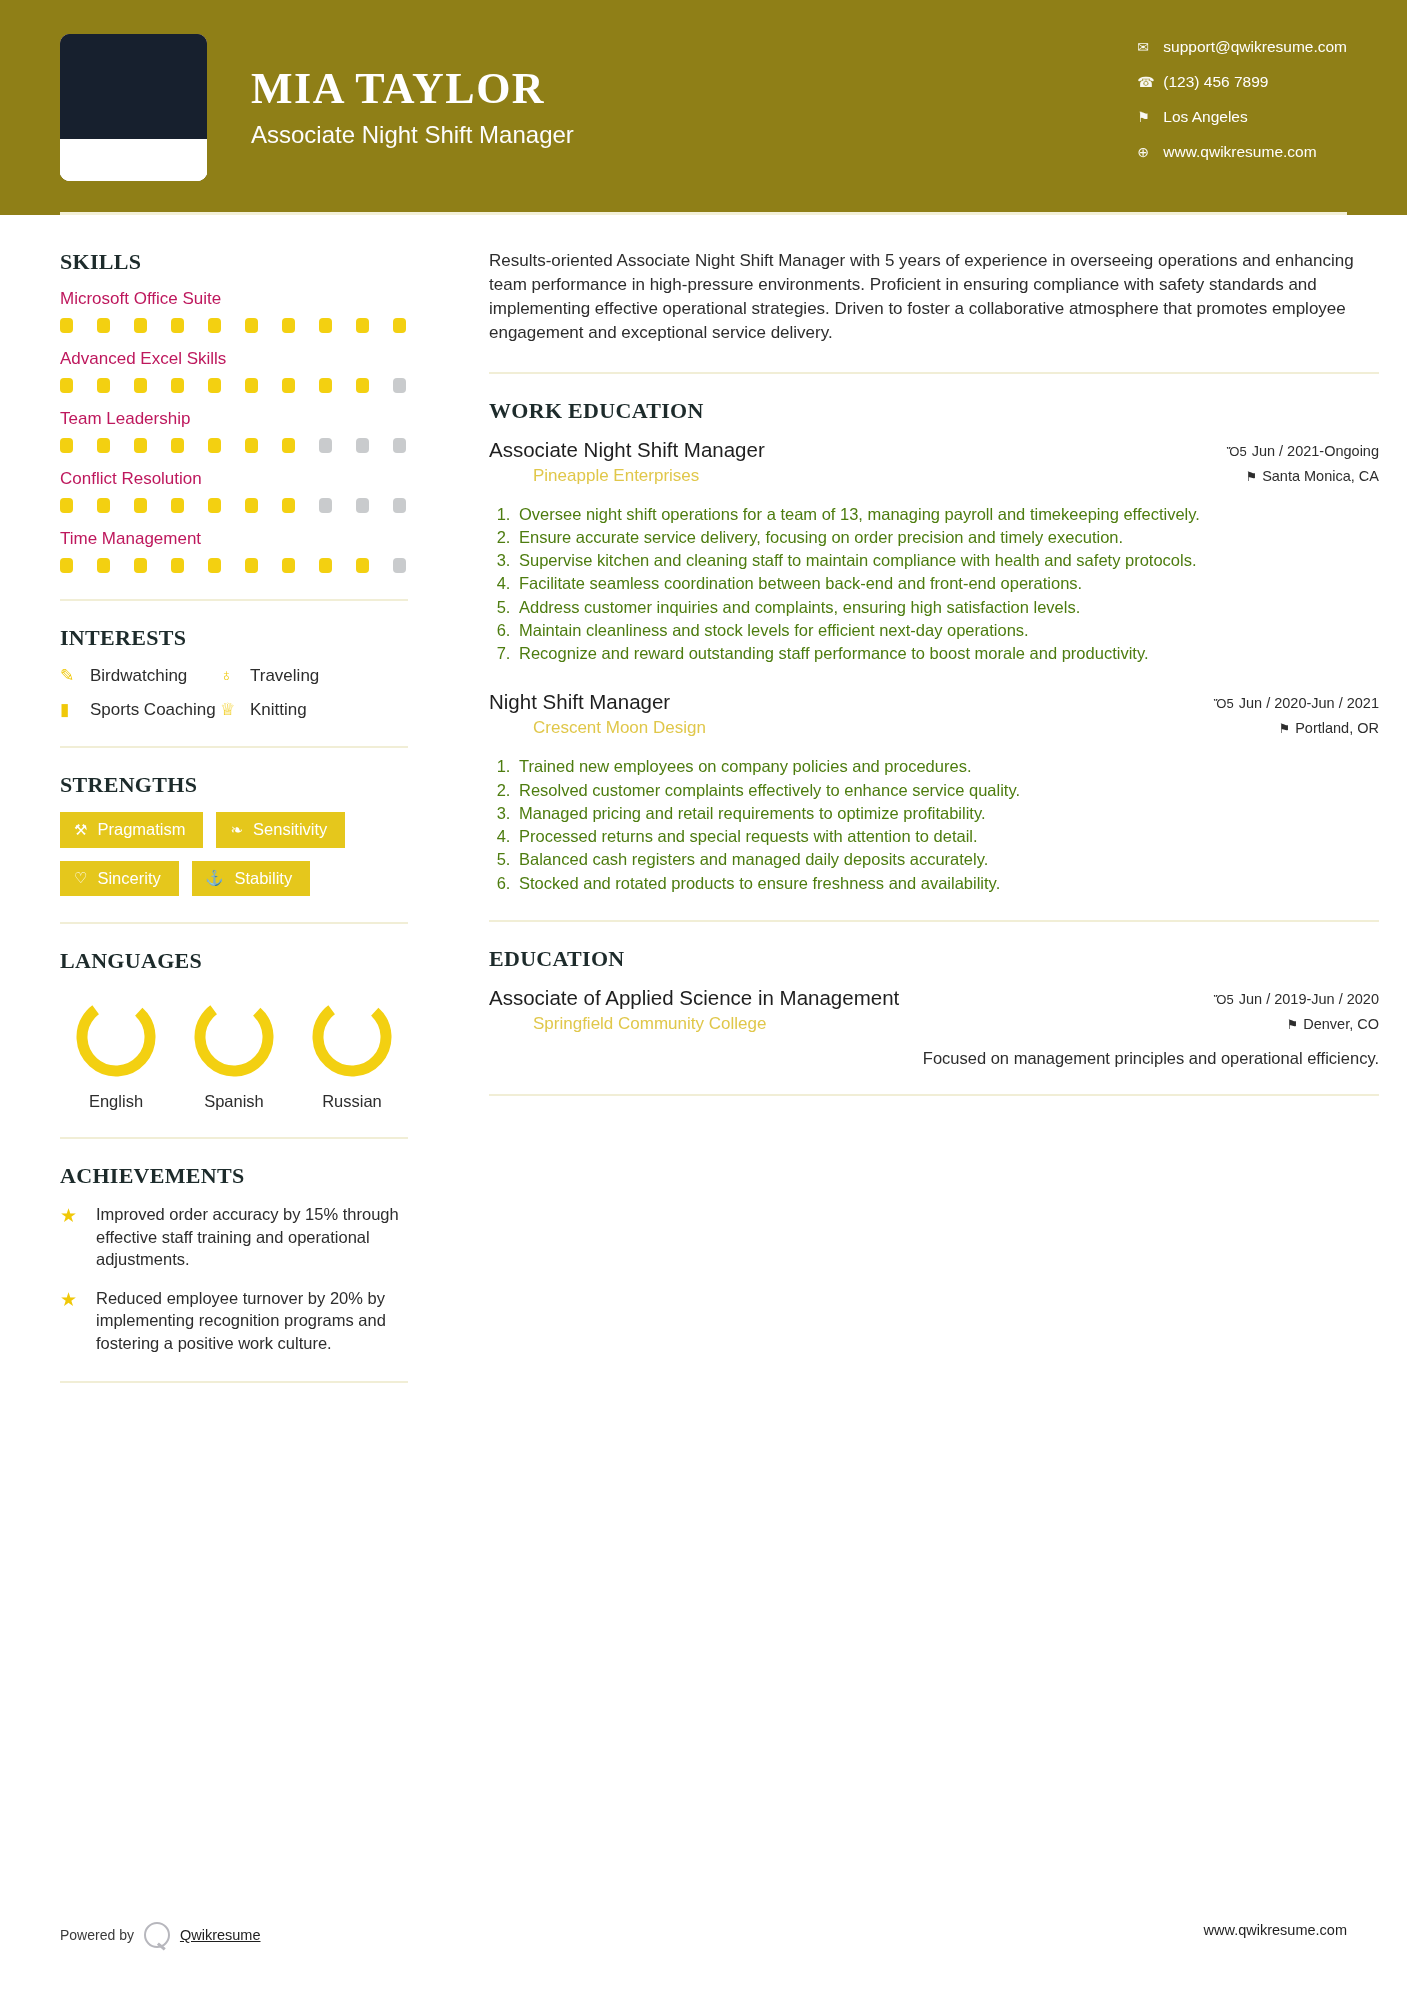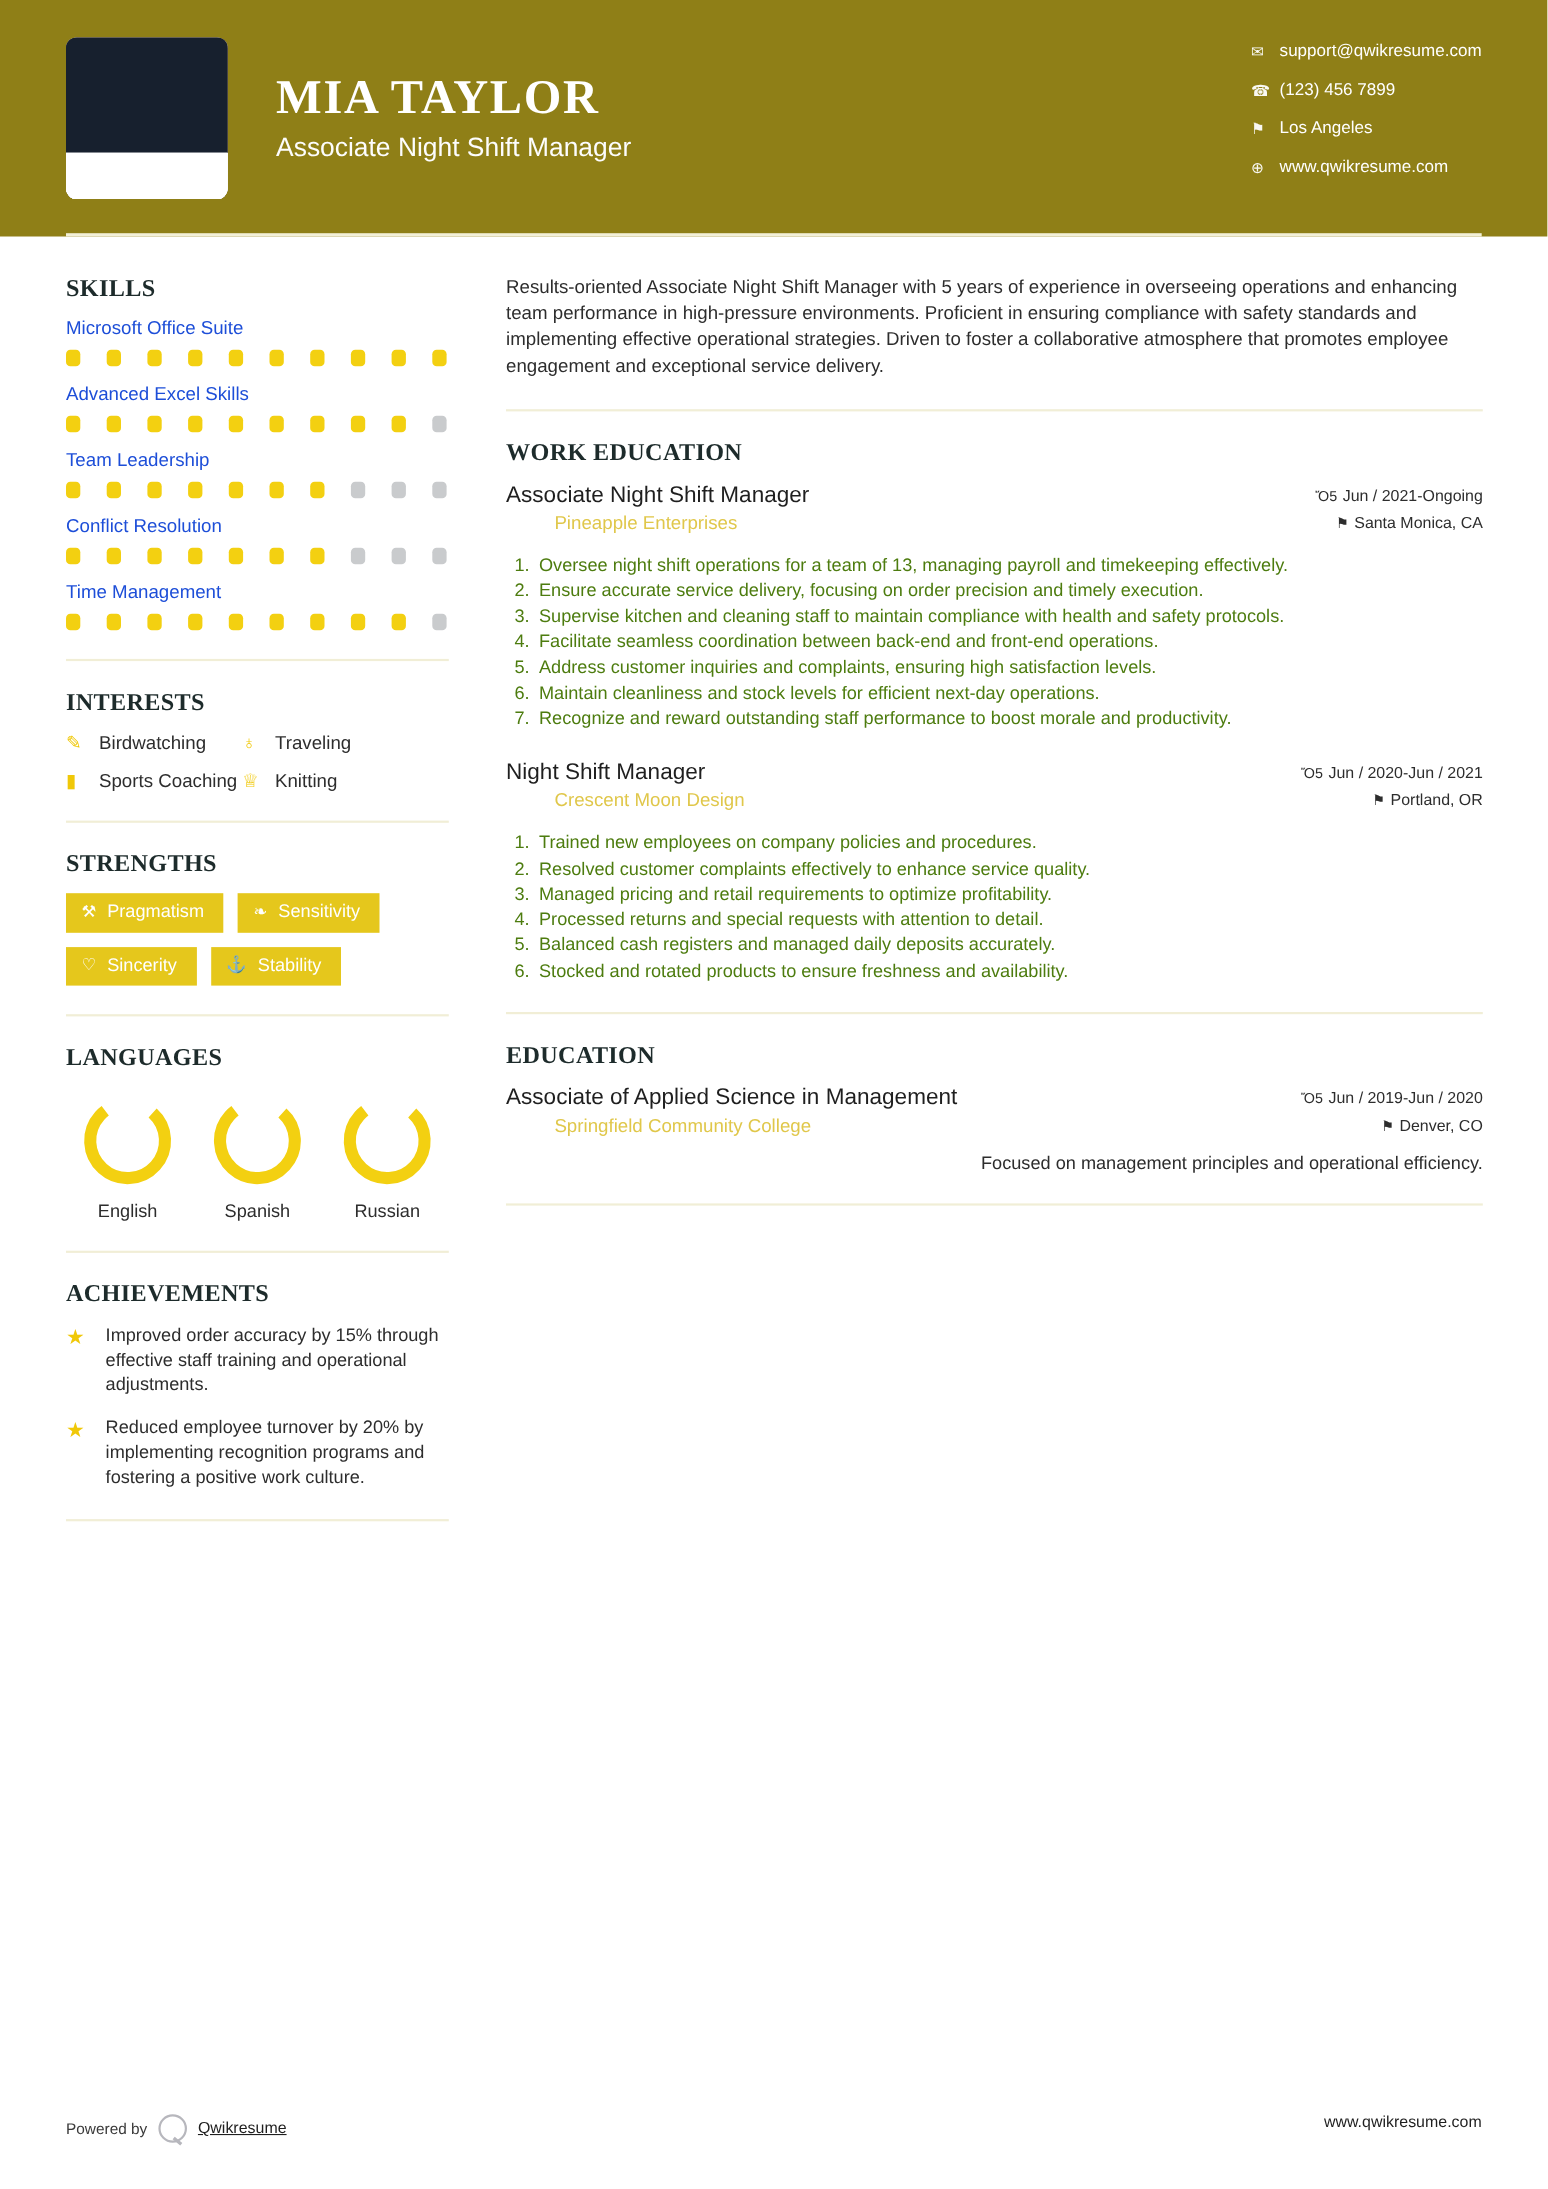--- a/index.html
+++ b/index.html
@@ -100,21 +100,22 @@
   .header-underline {
     position: absolute;
     left: 60px; right: 60px; bottom: 0;
     height: 3px;
     background: #f3f0d8;
   }
 
   
   .body {
     display: flex;
-    padding: 34px 59px 0 60px;
+    padding: 34px 28px 0 60px;
+    gap: 29px;
   }
   .col-left { width: 348px; flex: 0 0 348px; }
   .col-right { flex: 1; padding-left: 52px; }
 
   h2.sec {
     font-family: "Liberation Serif", serif;
     font-weight: bold;
     font-size: 22px;
     color: #1d2b2b;
     letter-spacing: .3px;
@@ -122,21 +123,21 @@
   }
   .divider {
     height: 2px;
     background: #f1eed6;
     margin: 26px 0 24px 0;
   }
 
   
   .skill-name {
     font-size: 17px;
-    color: #1d4ed8;
+    color: #be185d;
     margin-bottom: 9px;
   }
   .dots { display: flex; gap: 0; margin-bottom: 16px; }
   .dot {
     width: 13px; height: 15px;
     border-radius: 4px;
     margin-right: 24px;
     background: #f3d011;
   }
   .dot.off { background: #c9cbcd; }

